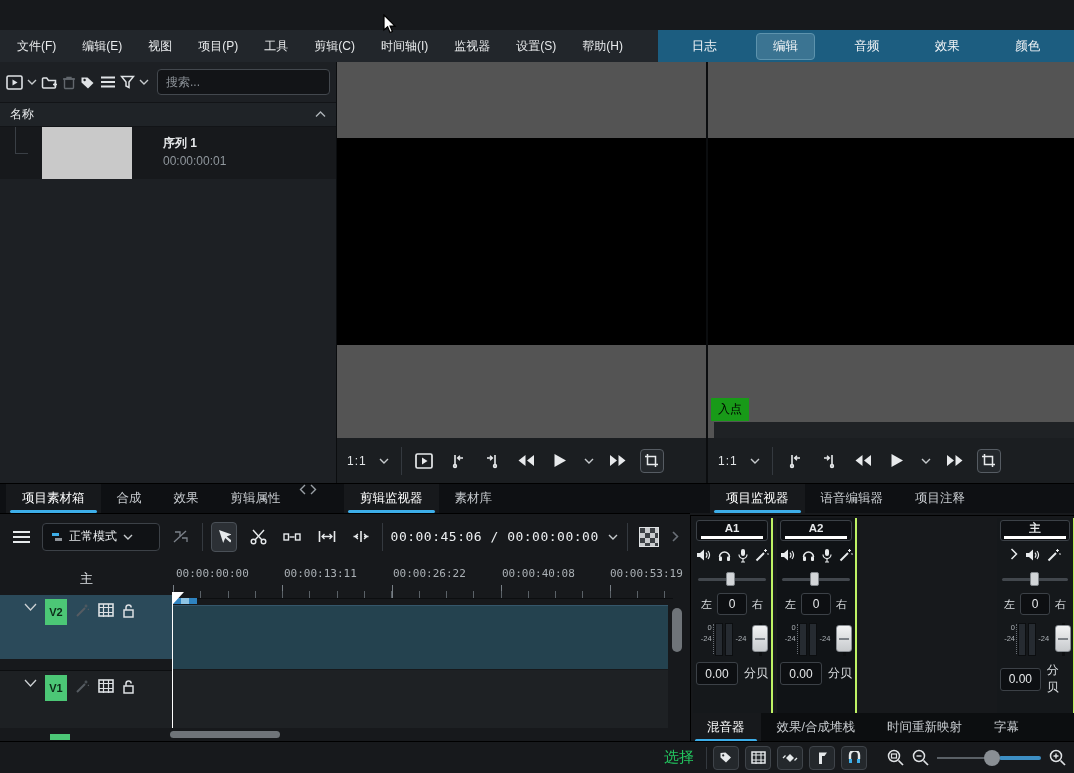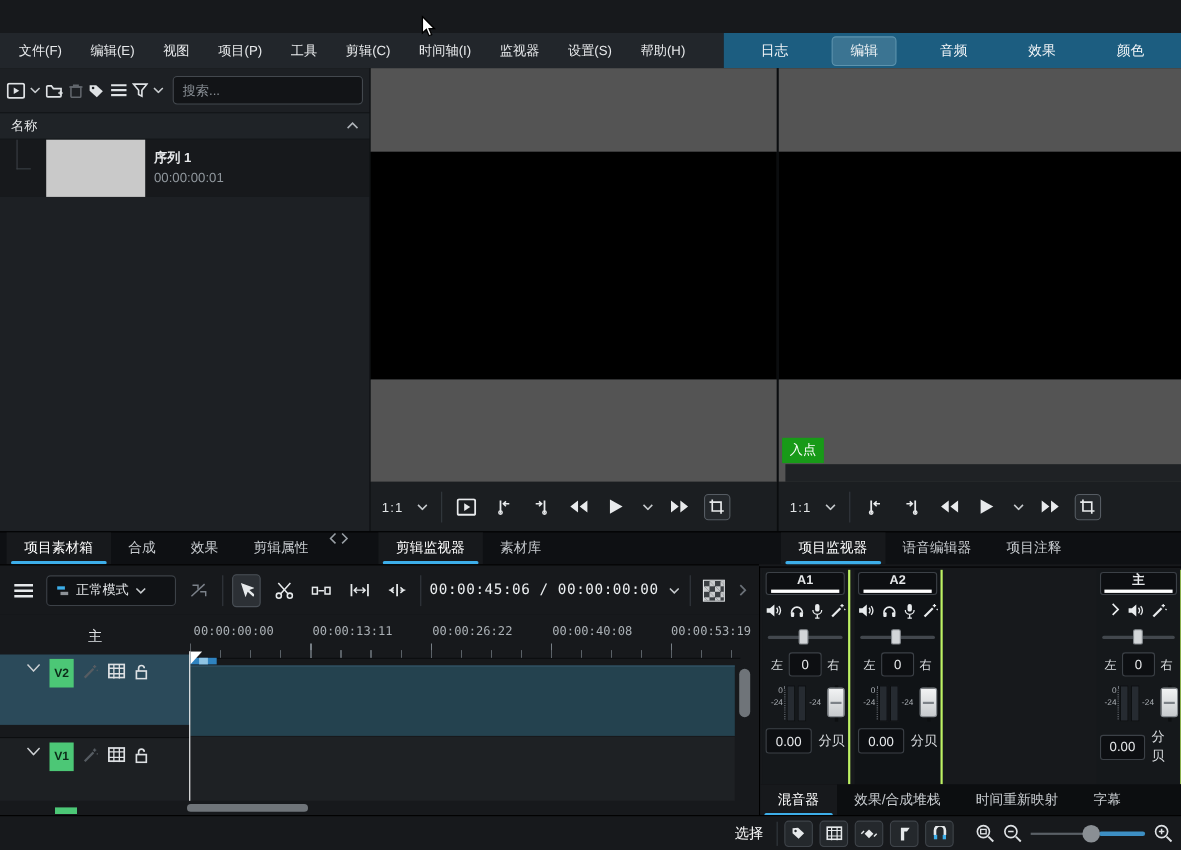--- a/index.html
+++ b/index.html
@@ -35,32 +35,32 @@
   .search { margin-left:4px; flex:1; height:26px; background:#121417; border:1px solid #43484e; border-radius:4px; color:#cfd3d6; font-size:12px; padding:0 8px; outline:none; }
   .search::placeholder { color:#8a9096; }
   .bin-header { height:25px; background:#1f2327; border-top:1px solid #121417; border-bottom:1px solid #121417; display:flex; align-items:center; padding:0 10px; }
   .bin-header .spacer { flex:1; }
   .tree-folder-row { height:19px; background:#26292d; display:flex; align-items:center; padding-left:6px; gap:4px; }
   .tree-folder-row .fname { font-weight:bold; font-size:12px; }
   .tree-clip-row { height:52px; display:flex; background:#17191c; }
   .tree-indent { width:42px; position:relative; }
   .tree-indent::before { content:""; position:absolute; left:15px; top:0; height:26px; width:12px; border-left:1px solid #3a3f45; border-bottom:1px solid #3a3f45; }
   .thumb { width:90px; height:52px; background:#c9c9c9; }
-  .clip-meta { padding:8px 0 0 8px; }
+  .clip-meta { padding:8px 0 0 8px;margin-left:23px; }
   .clip-name { font-weight:bold; font-size:12px; }
   .clip-dur { color:#8f969c; font-size:12px; margin-top:2px; }
 
   
   .monitor { top:62px; height:421px; background:#1b1e21; }
   .clipmon { left:337px; width:369px; }
   .projmon { left:708px; width:366px; }
   .mon-gray-top { position:absolute; left:0; top:0; width:100%; height:76px; background:#545454; }
   .mon-black { position:absolute; left:0; top:76px; width:100%; height:207px; background:#000; }
   .mon-gray-bot { position:absolute; left:0; top:283px; width:100%; height:93px; background:#545454; }
-  .inpoint-badge { position:absolute; left:3px; top:336px; padding:3px 7px; background:#189a18; color:#ffffff; font-size:12px; z-index:3; }
+  .inpoint-badge { position:absolute; left:3px; top:336px; padding:3px 7px; background:#189a18; color:#000000; font-size:12px; z-index:3; }
   .zone-strip { position:absolute; left:6px; top:360px; right:0; height:16px; background:#1f2225; z-index:2; }
   .mon-toolbar { position:absolute; left:0; top:376px; width:100%; height:45px; background:#1b1e21; display:flex; align-items:center; padding:0 10px; gap:10px; }
   .ratio { font-size:12px; color:#e2e5e7; letter-spacing:1px; }
   .sep { width:1px; height:28px; background:#34393f; }
   .mbtn { display:flex; align-items:center; justify-content:center; width:24px; height:24px; color:#e8eaec; }
   .mbtn.boxed { border:1px solid #565c63; border-radius:4px; background:#24282c; }
 
   
   .docktabs { position:absolute; left:0; top:483px; width:1074px; height:30px; background:#0e1013; border-top:1px solid #000; display:flex; }
   .tabgroup { position:absolute; top:0; height:30px; display:flex; align-items:flex-start; }
@@ -140,21 +140,21 @@
   .volslider .handle::after { content:""; position:absolute; left:2px; right:2px; top:12px; height:2px; background:#7d8288; }
   .dbrow { display:flex; align-items:center; gap:6px; margin-top:6px; }
   .dbspin { width:42px; height:23px; border:1px solid #3c4147; border-radius:3px; background:#0d0f12; display:flex; align-items:center; justify-content:center; font-size:12px; }
   .dbl { font-size:12px; color:#dcdfe2; }
   .mixtabs { position:absolute; left:0; top:197px; width:384px; height:29px; background:#0c0e10; display:flex; }
   .mixtabs .dtab { font-size:12.5px; }
 
   
   .statusbar { position:absolute; left:0; top:741px; width:1074px; height:32px; background:#17191c; border-top:1px solid #000; display:flex; align-items:center; }
   .status-right { position:absolute; right:8px; display:flex; align-items:center; gap:6px; }
-  .sel-label { font-size:13px; color:#ffffff; margin-right:6px; }
+  .sel-label { font-size:15px; color:#22c55e; margin-right:6px; }
   .sbtn { width:26px; height:24px; border:1px solid #3f444a; border-radius:4px; background:#24282c; display:flex; align-items:center; justify-content:center; color:#e6e9eb; }
   .zoomicons { display:flex; align-items:center; gap:8px; margin-left:14px; color:#dfe2e5; }
   .zslider { position:relative; width:104px; height:16px; }
   .zslider .left { position:absolute; left:0; top:7px; width:50px; height:2px; background:#5a6066; }
   .zslider .right { position:absolute; left:62px; top:6px; right:0; height:4px; border-radius:2px; background:#3d8fc4; }
   .zslider .knob { position:absolute; left:47px; top:0; width:16px; height:16px; border-radius:50%; background:#8a8f94; }
 
   .cursor { position:absolute; left:383px; top:14px; z-index:50; }
   svg { display:block; }
 </style>

